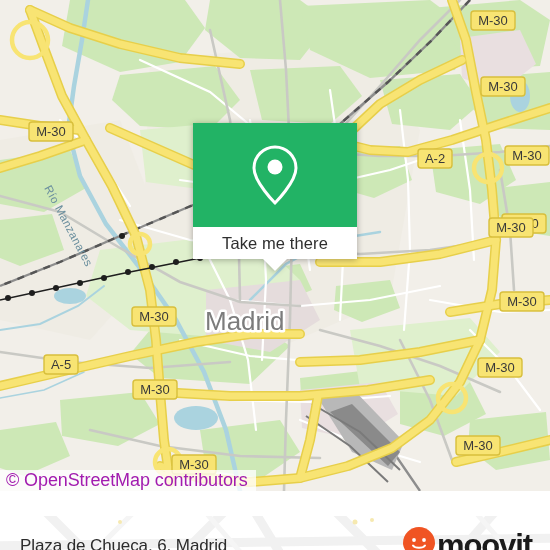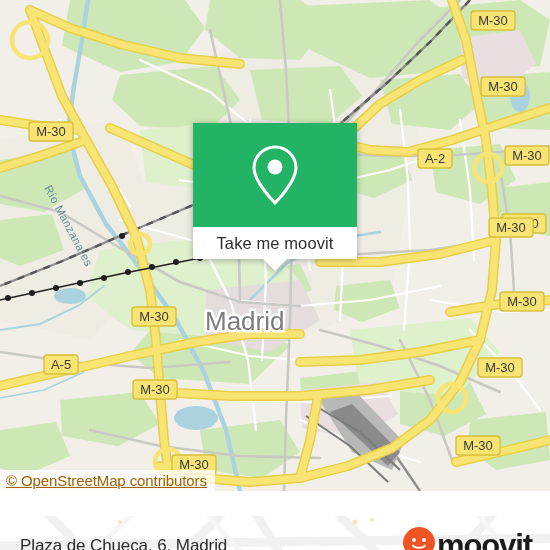--- a/index.html
+++ b/index.html
@@ -35,26 +35,25 @@
 
   .osm-attr {
     position: absolute;
     left: 0;
     top: 470px;
     height: 21px;
     padding: 0 8px 0 6px;
     display: flex;
     align-items: center;
     background: rgba(255,255,255,0.78);
-    color: #a16207;
-    font-size: 15px;
+    color: #a21caf;
+    font-size: 18px;
     letter-spacing: -0.1px;
     white-space: nowrap;
     z-index: 30;
-    text-decoration: underline;
   }
 
   
   #callout {
     position: absolute;
     left: 193px;
     top: 123px;
     width: 164px;
     z-index: 25;
     filter: drop-shadow(0 1px 3px rgba(0,0,0,0.30));
@@ -403,21 +402,21 @@
   </div>
 
   <div id="callout">
     <div class="card-green">
       <svg class="pin-svg" width="52" height="62" viewBox="0 0 52 62">
         <path d="M26 3 C14.4 3 5 12.4 5 24 C5 38 26 59 26 59 C26 59 47 38 47 24 C47 12.4 37.6 3 26 3 Z" fill="none" stroke="#ffffff" stroke-width="3"></path>
         <circle cx="26" cy="23" r="7.5" fill="#ffffff"></circle>
       </svg>
     </div>
     <div class="card-white">
-      <span class="cta-label">Take me moovit</span>
+      <span class="cta-label">Take me there</span>
     </div>
     <div class="tail"></div>
   </div>
 
   <div id="bottombar">
     <svg class="watermark" width="550" height="59" viewBox="0 0 550 59">
       <g stroke="#f1f1f1" fill="none" stroke-width="9" stroke-linecap="round">
         <path d="M40 -10 L120 70"></path>
         <path d="M150 70 L230 -10"></path>
         <path d="M250 -12 L300 70"></path>

